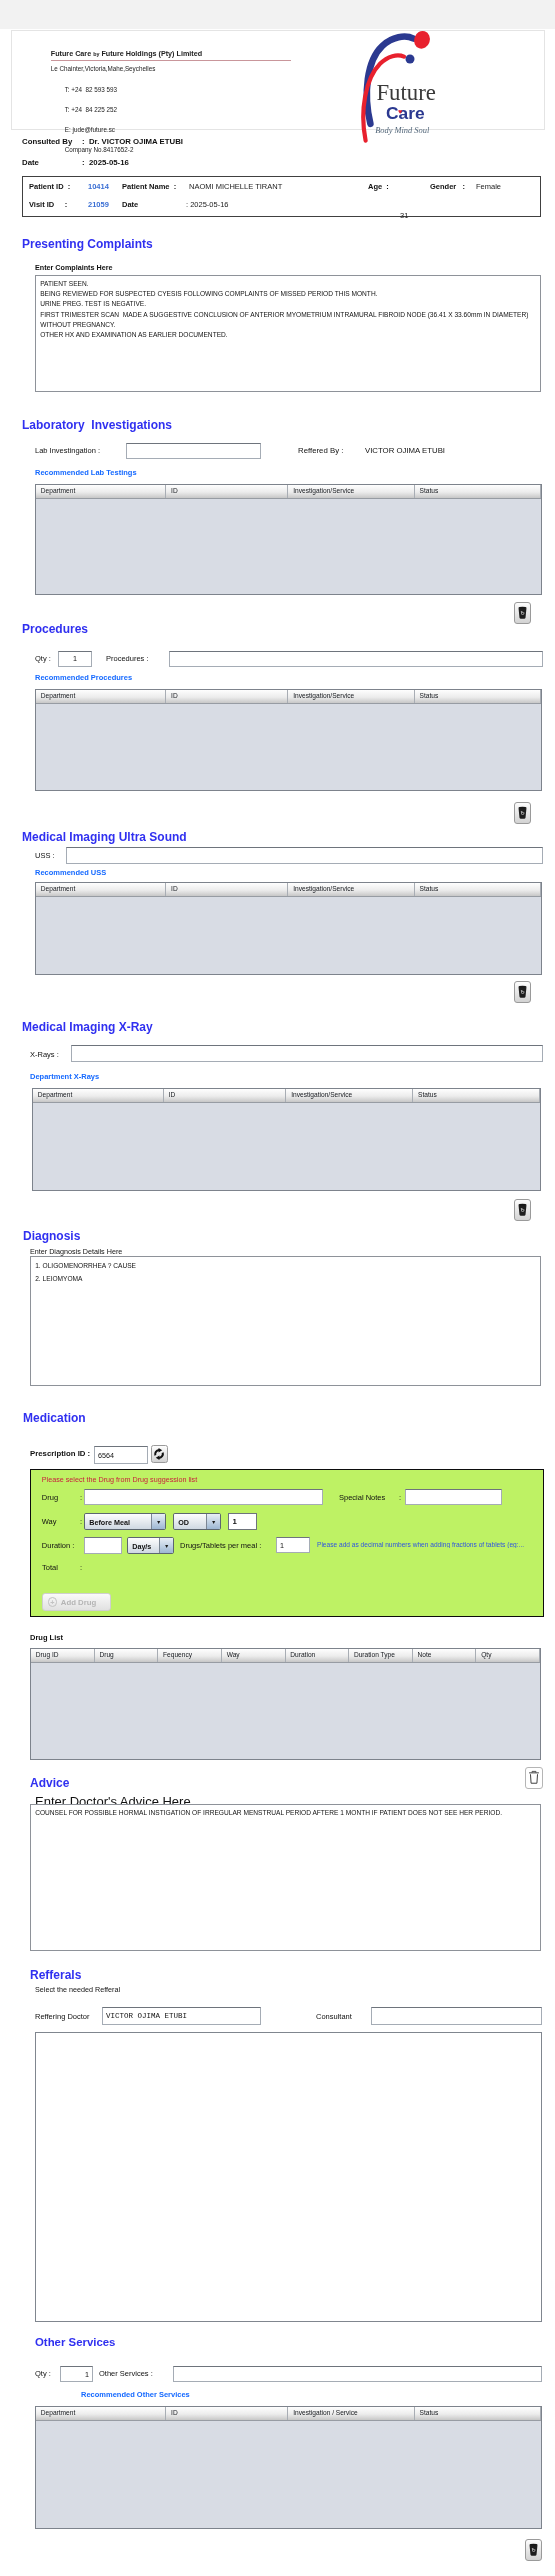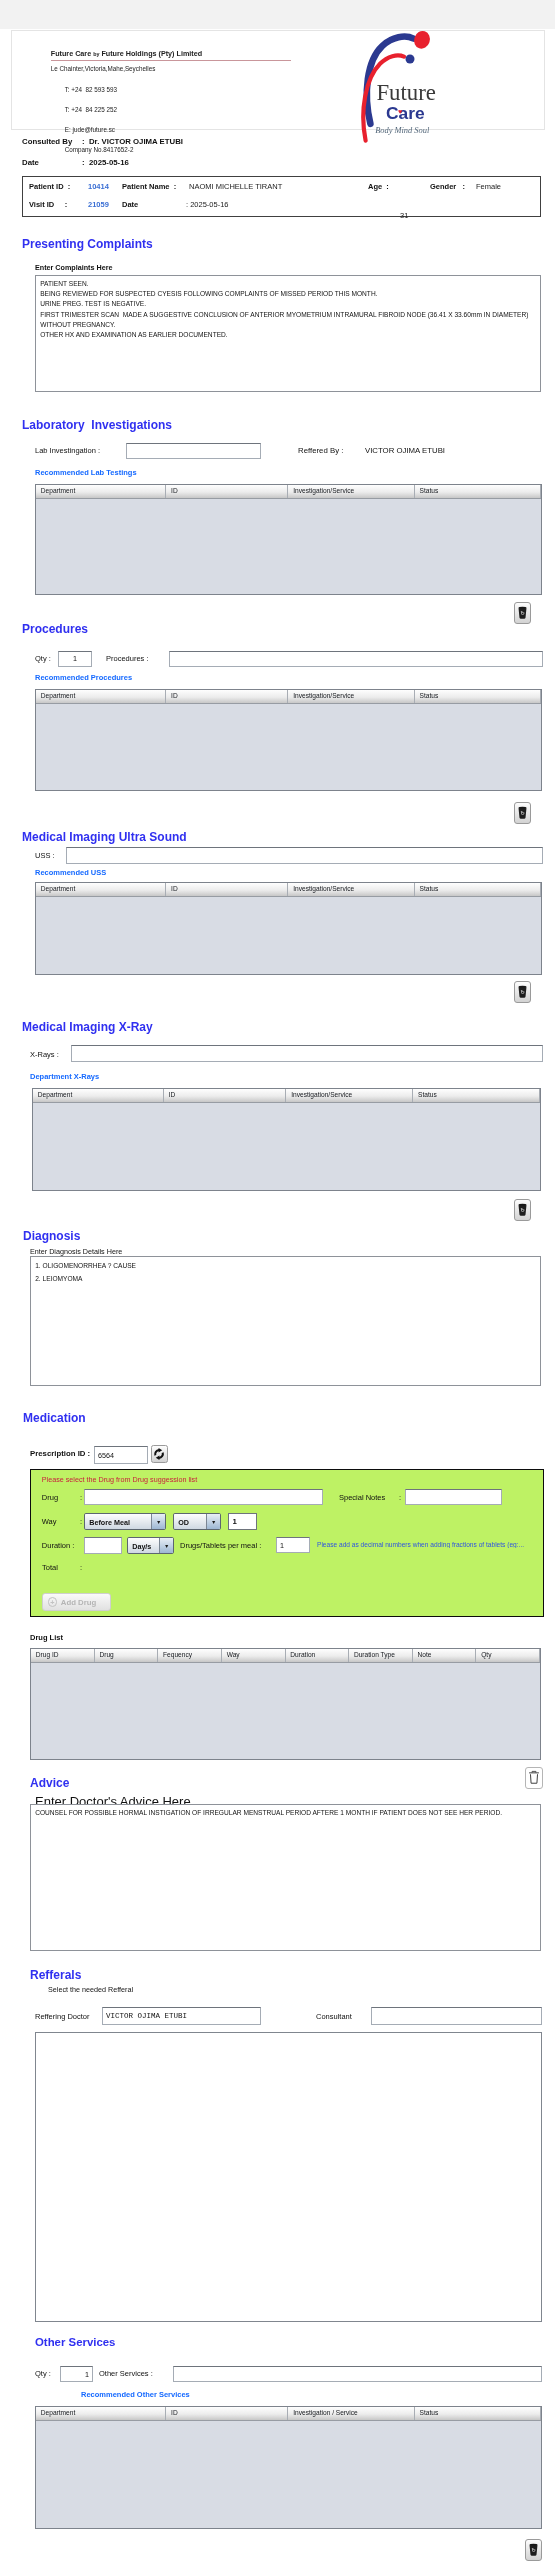--- a/index.html
+++ b/index.html
@@ -273,21 +273,21 @@
       <path d="M2 4.5 h18" stroke="#3c3c3c" stroke-width="1.8"></path>
       <path d="M4.5 7 l1.2 16.5 h10.6 l1.2 -16.5" fill="none" stroke="#3c3c3c" stroke-width="1.8"></path>
     </svg>
   </div>
 
   <div class="h1" style="left:30px;top:1776px;">Advice</div>
   <div class="lbl" style="left:35px;top:1794px;font-size:13px;">Enter Doctor's Advice Here</div>
   <textarea class="ta" style="left: 30px; top: 1804px; width: 511px; height: 147px;" spellcheck="false">COUNSEL FOR POSSIBLE HORMAL INSTIGATION OF IRREGULAR MENSTRUAL PERIOD AFTERE 1 MONTH IF PATIENT DOES NOT SEE HER PERIOD.</textarea>
 
   <div class="h1" style="left:30px;top:1968px;">Refferals</div>
-  <div class="lbl" style="left:48px;top:1985px;font-size:7.2px;">Select the needed Refferal</div>
+  <div class="lbl" style="left:35px;top:1985px;font-size:7.2px;">Select the needed Refferal</div>
   <div class="lbl" style="left:35px;top:2012px;">Reffering Doctor</div>
   <input class="tb mono" style="left: 102px; top: 2007px; width: 159px; height: 18px;" value="VICTOR OJIMA ETUBI">
   <div class="lbl" style="left:316px;top:2012px;">Consultant</div>
   <input class="tb" style="left: 371px; top: 2007px; width: 171px; height: 18px;" value="">
   <div class="bigbox"></div>
 
   <div class="h1" style="left:35px;top:2336px;font-size:11.4px;">Other Services</div>
   <div class="lbl" style="left:35px;top:2369px;">Qty :</div>
   <input class="tb" style="left: 60px; top: 2366px; width: 33px; height: 16px; text-align: right;" value="1">
   <div class="lbl" style="left:99px;top:2369px;">Other Services :</div>

